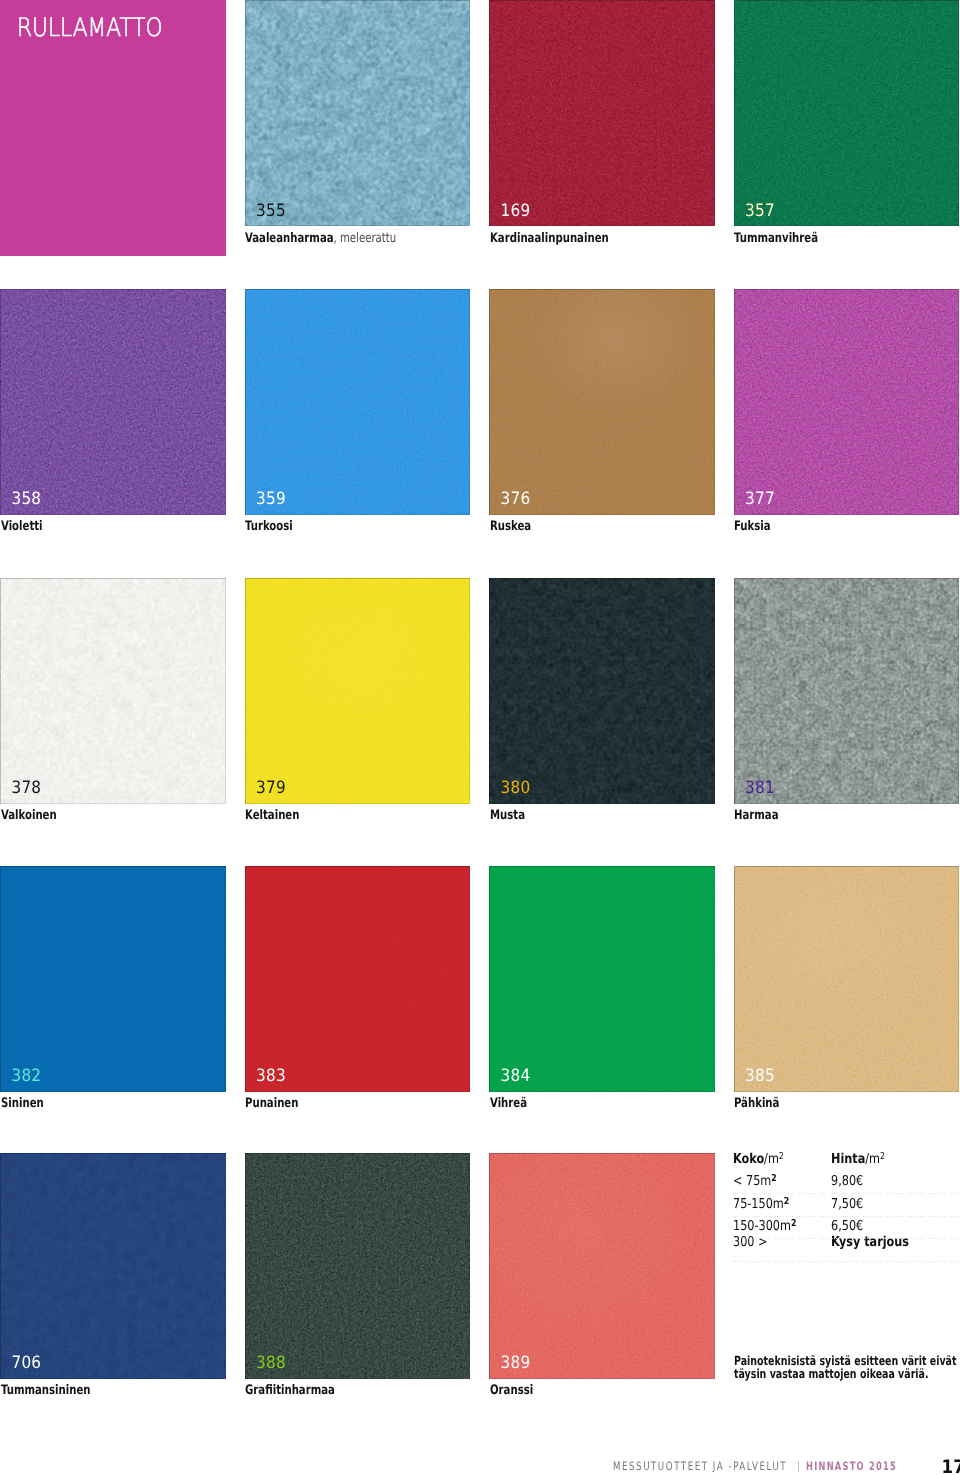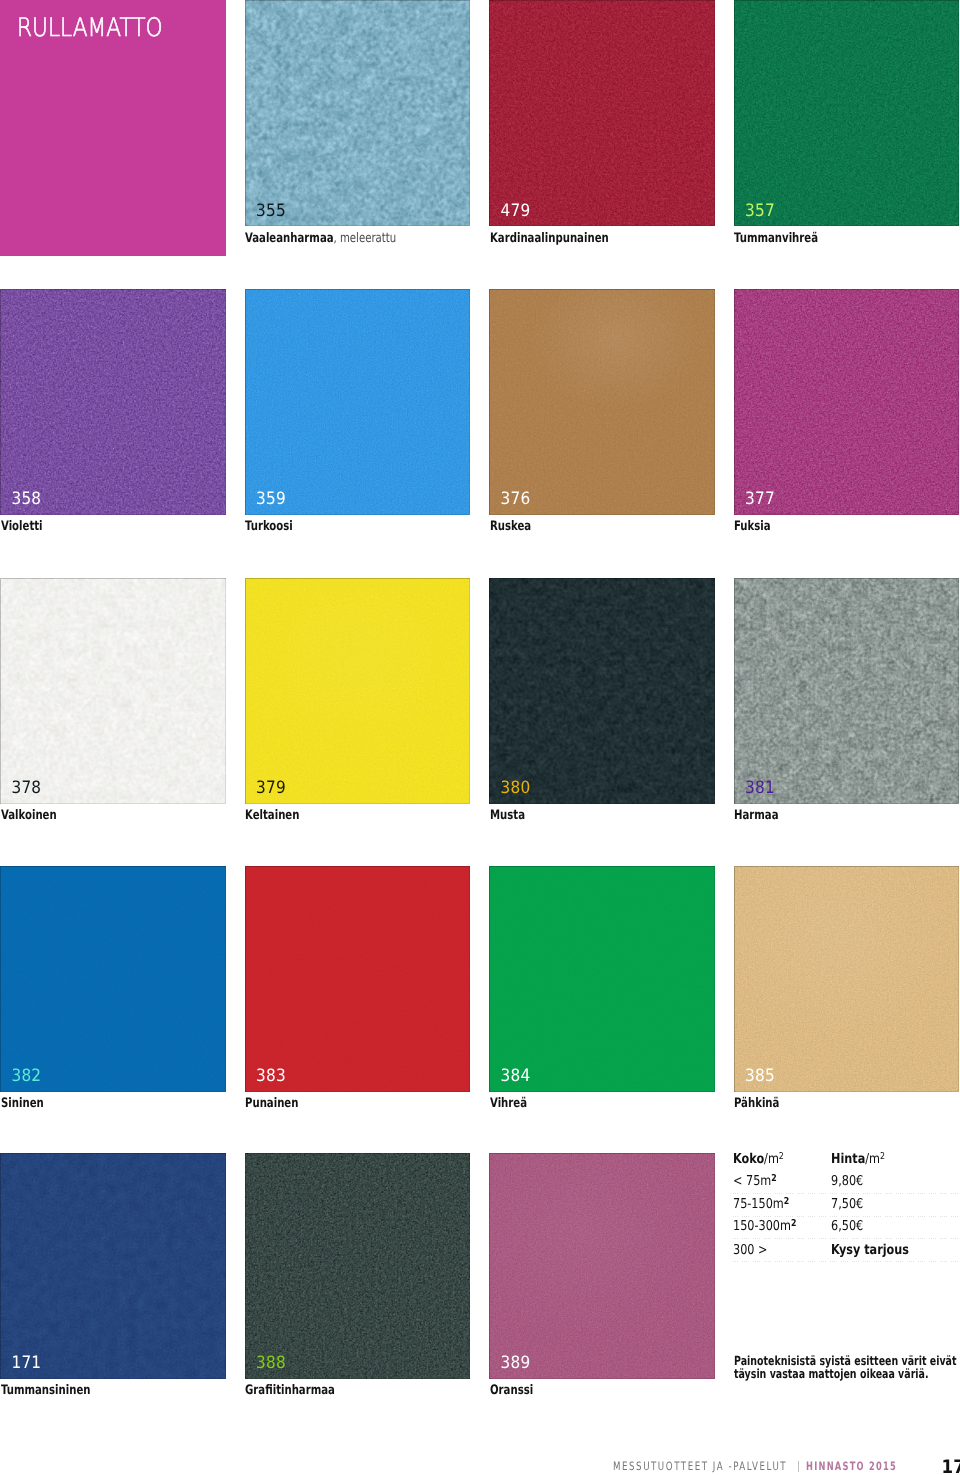--- a/index.html
+++ b/index.html
@@ -145,21 +145,21 @@
                 <feTurbulence type="fractalNoise" baseFrequency="0.85" numOctaves="1" seed="214" stitchTiles="stitch" result="n"></feTurbulence>
                 <feColorMatrix in="n" type="matrix" values="0 0 0 0 1  0 0 0 0 1  0 0 0 0 1  0.6 0.2 0.2 0 -0.72" result="a"></feColorMatrix>
                 <feComponentTransfer in="a">
                   <feFuncA type="linear" slope="10" intercept="0"></feFuncA>
                 </feComponentTransfer>
               </filter>
             </defs>
             <rect width="226" height="225" filter="url(#tx1s)" opacity="0.16"></rect>
           </svg>
           <div class="edge"></div>
-          <div class="code" style="color:#ffffff">479</div>
+          <div class="code" style="color:#ffffff">169</div>
         </div>
         <div class="label"><span class="nm">Kardinaalinpunainen</span><span class="sfx"></span></div>
       </div>
       <div class="cell" style="left: 733.6px; top: 0px;">
         <div class="tile" style="background:#017e4d">
           <svg class="tex" viewBox="0 0 226 225" preserveAspectRatio="none">
             <defs>
               <filter id="tx2" x="0" y="0" width="100%" height="100%" color-interpolation-filters="sRGB">
                 <feTurbulence type="fractalNoise" baseFrequency="0.28" numOctaves="5" seed="5" stitchTiles="stitch" result="n"></feTurbulence>
                 <feColorMatrix in="n" type="matrix" values="0.34 0.33 0.33 0 0  0.34 0.33 0.33 0 0  0.34 0.33 0.33 0 0  0 0 0 0 1" result="g"></feColorMatrix>
@@ -191,21 +191,21 @@
                 <feTurbulence type="fractalNoise" baseFrequency="0.85" numOctaves="1" seed="216" stitchTiles="stitch" result="n"></feTurbulence>
                 <feColorMatrix in="n" type="matrix" values="0 0 0 0 1  0 0 0 0 1  0 0 0 0 1  0.6 0.2 0.2 0 -0.72" result="a"></feColorMatrix>
                 <feComponentTransfer in="a">
                   <feFuncA type="linear" slope="10" intercept="0"></feFuncA>
                 </feComponentTransfer>
               </filter>
             </defs>
             <rect width="226" height="225" filter="url(#tx2s)" opacity="0.18"></rect>
           </svg>
           <div class="edge"></div>
-          <div class="code" style="color:#bef264">357</div>
+          <div class="code" style="color:#fef9c3">357</div>
         </div>
         <div class="label"><span class="nm">Tummanvihreä</span><span class="sfx"></span></div>
       </div>
       <div class="cell" style="left: 0px; top: 288.9px;">
         <div class="tile" style="background:#7d48a9">
           <svg class="tex" viewBox="0 0 226 225" preserveAspectRatio="none">
             <defs>
               <filter id="tx3" x="0" y="0" width="100%" height="100%" color-interpolation-filters="sRGB">
                 <feTurbulence type="fractalNoise" baseFrequency="0.3" numOctaves="5" seed="9" stitchTiles="stitch" result="n"></feTurbulence>
                 <feColorMatrix in="n" type="matrix" values="0.34 0.33 0.33 0 0  0.34 0.33 0.33 0 0  0.34 0.33 0.33 0 0  0 0 0 0 1" result="g"></feColorMatrix>
@@ -335,21 +335,21 @@
             </defs>
             <rect width="226" height="225" filter="url(#tx5s)" opacity="0.15"></rect>
           </svg>
           <div class="sheen" style="background:radial-gradient(ellipse 55% 45% at 56% 22%,rgba(255,255,255,0.085) 0%,rgba(255,255,255,0) 70%)"></div>
           <div class="edge"></div>
           <div class="code" style="color:#ffffff">376</div>
         </div>
         <div class="label"><span class="nm">Ruskea</span><span class="sfx"></span></div>
       </div>
       <div class="cell" style="left: 733.6px; top: 288.9px;">
-        <div class="tile" style="background:#0c4a6e">
+        <div class="tile" style="background:#3b82f6">
           <svg class="tex" viewBox="0 0 226 225" preserveAspectRatio="none">
             <defs>
               <filter id="tx6" x="0" y="0" width="100%" height="100%" color-interpolation-filters="sRGB">
                 <feTurbulence type="fractalNoise" baseFrequency="0.32" numOctaves="5" seed="19" stitchTiles="stitch" result="n"></feTurbulence>
                 <feColorMatrix in="n" type="matrix" values="0.34 0.33 0.33 0 0  0.34 0.33 0.33 0 0  0.34 0.33 0.33 0 0  0 0 0 0 1" result="g"></feColorMatrix>
                 <feComponentTransfer in="g" result="gc">
                   <feFuncR type="linear" slope="1.8" intercept="-0.4"></feFuncR>
                   <feFuncG type="linear" slope="1.8" intercept="-0.4"></feFuncG>
                   <feFuncB type="linear" slope="1.8" intercept="-0.4"></feFuncB>
                 </feComponentTransfer>
@@ -792,21 +792,21 @@
                 <feTurbulence type="fractalNoise" baseFrequency="0.95" numOctaves="1" seed="270" stitchTiles="stitch" result="n"></feTurbulence>
                 <feColorMatrix in="n" type="matrix" values="0 0 0 0 1  0 0 0 0 1  0 0 0 0 1  0.6 0.2 0.2 0 -0.85" result="a"></feColorMatrix>
                 <feComponentTransfer in="a">
                   <feFuncA type="linear" slope="10" intercept="0"></feFuncA>
                 </feComponentTransfer>
               </filter>
             </defs>
             <rect width="226" height="225" filter="url(#tx15s)" opacity="0.08"></rect>
           </svg>
           <div class="edge"></div>
-          <div class="code" style="color:#ffffff">171</div>
+          <div class="code" style="color:#ffffff">706</div>
         </div>
         <div class="label"><span class="nm">Tummansininen</span><span class="sfx"></span></div>
       </div>
       <div class="cell" style="left: 244.6px; top: 1152.9px;">
         <div class="tile" style="background:#344441">
           <svg class="tex" viewBox="0 0 226 225" preserveAspectRatio="none">
             <defs>
               <filter id="tx16" x="0" y="0" width="100%" height="100%" color-interpolation-filters="sRGB">
                 <feTurbulence type="fractalNoise" baseFrequency="0.26" numOctaves="5" seed="61" stitchTiles="stitch" result="n"></feTurbulence>
                 <feColorMatrix in="n" type="matrix" values="0.34 0.33 0.33 0 0  0.34 0.33 0.33 0 0  0.34 0.33 0.33 0 0  0 0 0 0 1" result="g"></feColorMatrix>
@@ -843,21 +843,21 @@
               </filter>
             </defs>
             <rect width="226" height="225" filter="url(#tx16s)" opacity="0.22"></rect>
           </svg>
           <div class="edge"></div>
           <div class="code" style="color:#84cc16">388</div>
         </div>
         <div class="label"><span class="nm">Grafiitinharmaa</span><span class="sfx"></span></div>
       </div>
       <div class="cell" style="left: 489.1px; top: 1152.9px;">
-        <div class="tile" style="background:#6d28d9">
+        <div class="tile" style="background:#ec4899">
           <svg class="tex" viewBox="0 0 226 225" preserveAspectRatio="none">
             <defs>
               <filter id="tx17" x="0" y="0" width="100%" height="100%" color-interpolation-filters="sRGB">
                 <feTurbulence type="fractalNoise" baseFrequency="0.4" numOctaves="5" seed="67" stitchTiles="stitch" result="n"></feTurbulence>
                 <feColorMatrix in="n" type="matrix" values="0.34 0.33 0.33 0 0  0.34 0.33 0.33 0 0  0.34 0.33 0.33 0 0  0 0 0 0 1" result="g"></feColorMatrix>
                 <feComponentTransfer in="g" result="gc">
                   <feFuncR type="linear" slope="1.7" intercept="-0.35"></feFuncR>
                   <feFuncG type="linear" slope="1.7" intercept="-0.35"></feFuncG>
                   <feFuncB type="linear" slope="1.7" intercept="-0.35"></feFuncB>
                 </feComponentTransfer>
@@ -908,21 +908,21 @@
         <div class="c2 reg">9,80€</div>
       </div>
       <div class="prow" style="top:52.5px">
         <div class="c1 reg">75-150m<span class="sup bold">2</span></div>
         <div class="c2 reg">7,50€</div>
       </div>
       <div class="prow" style="top:75px">
         <div class="c1 reg">150-300m<span class="sup bold">2</span></div>
         <div class="c2 reg">6,50€</div>
       </div>
-      <div class="prow" style="top:99px">
+      <div class="prow" style="top:91px">
         <div class="c1 reg">300 &gt;</div>
         <div class="c2 bold">Kysy tarjous</div>
       </div>
       <div class="rule" style="top:48px"></div>
       <div class="rule" style="top:70.8px"></div>
       <div class="rule" style="top:93.3px"></div>
       <div class="rule" style="top:116px"></div>
     </div>
 
   <div id="note">

